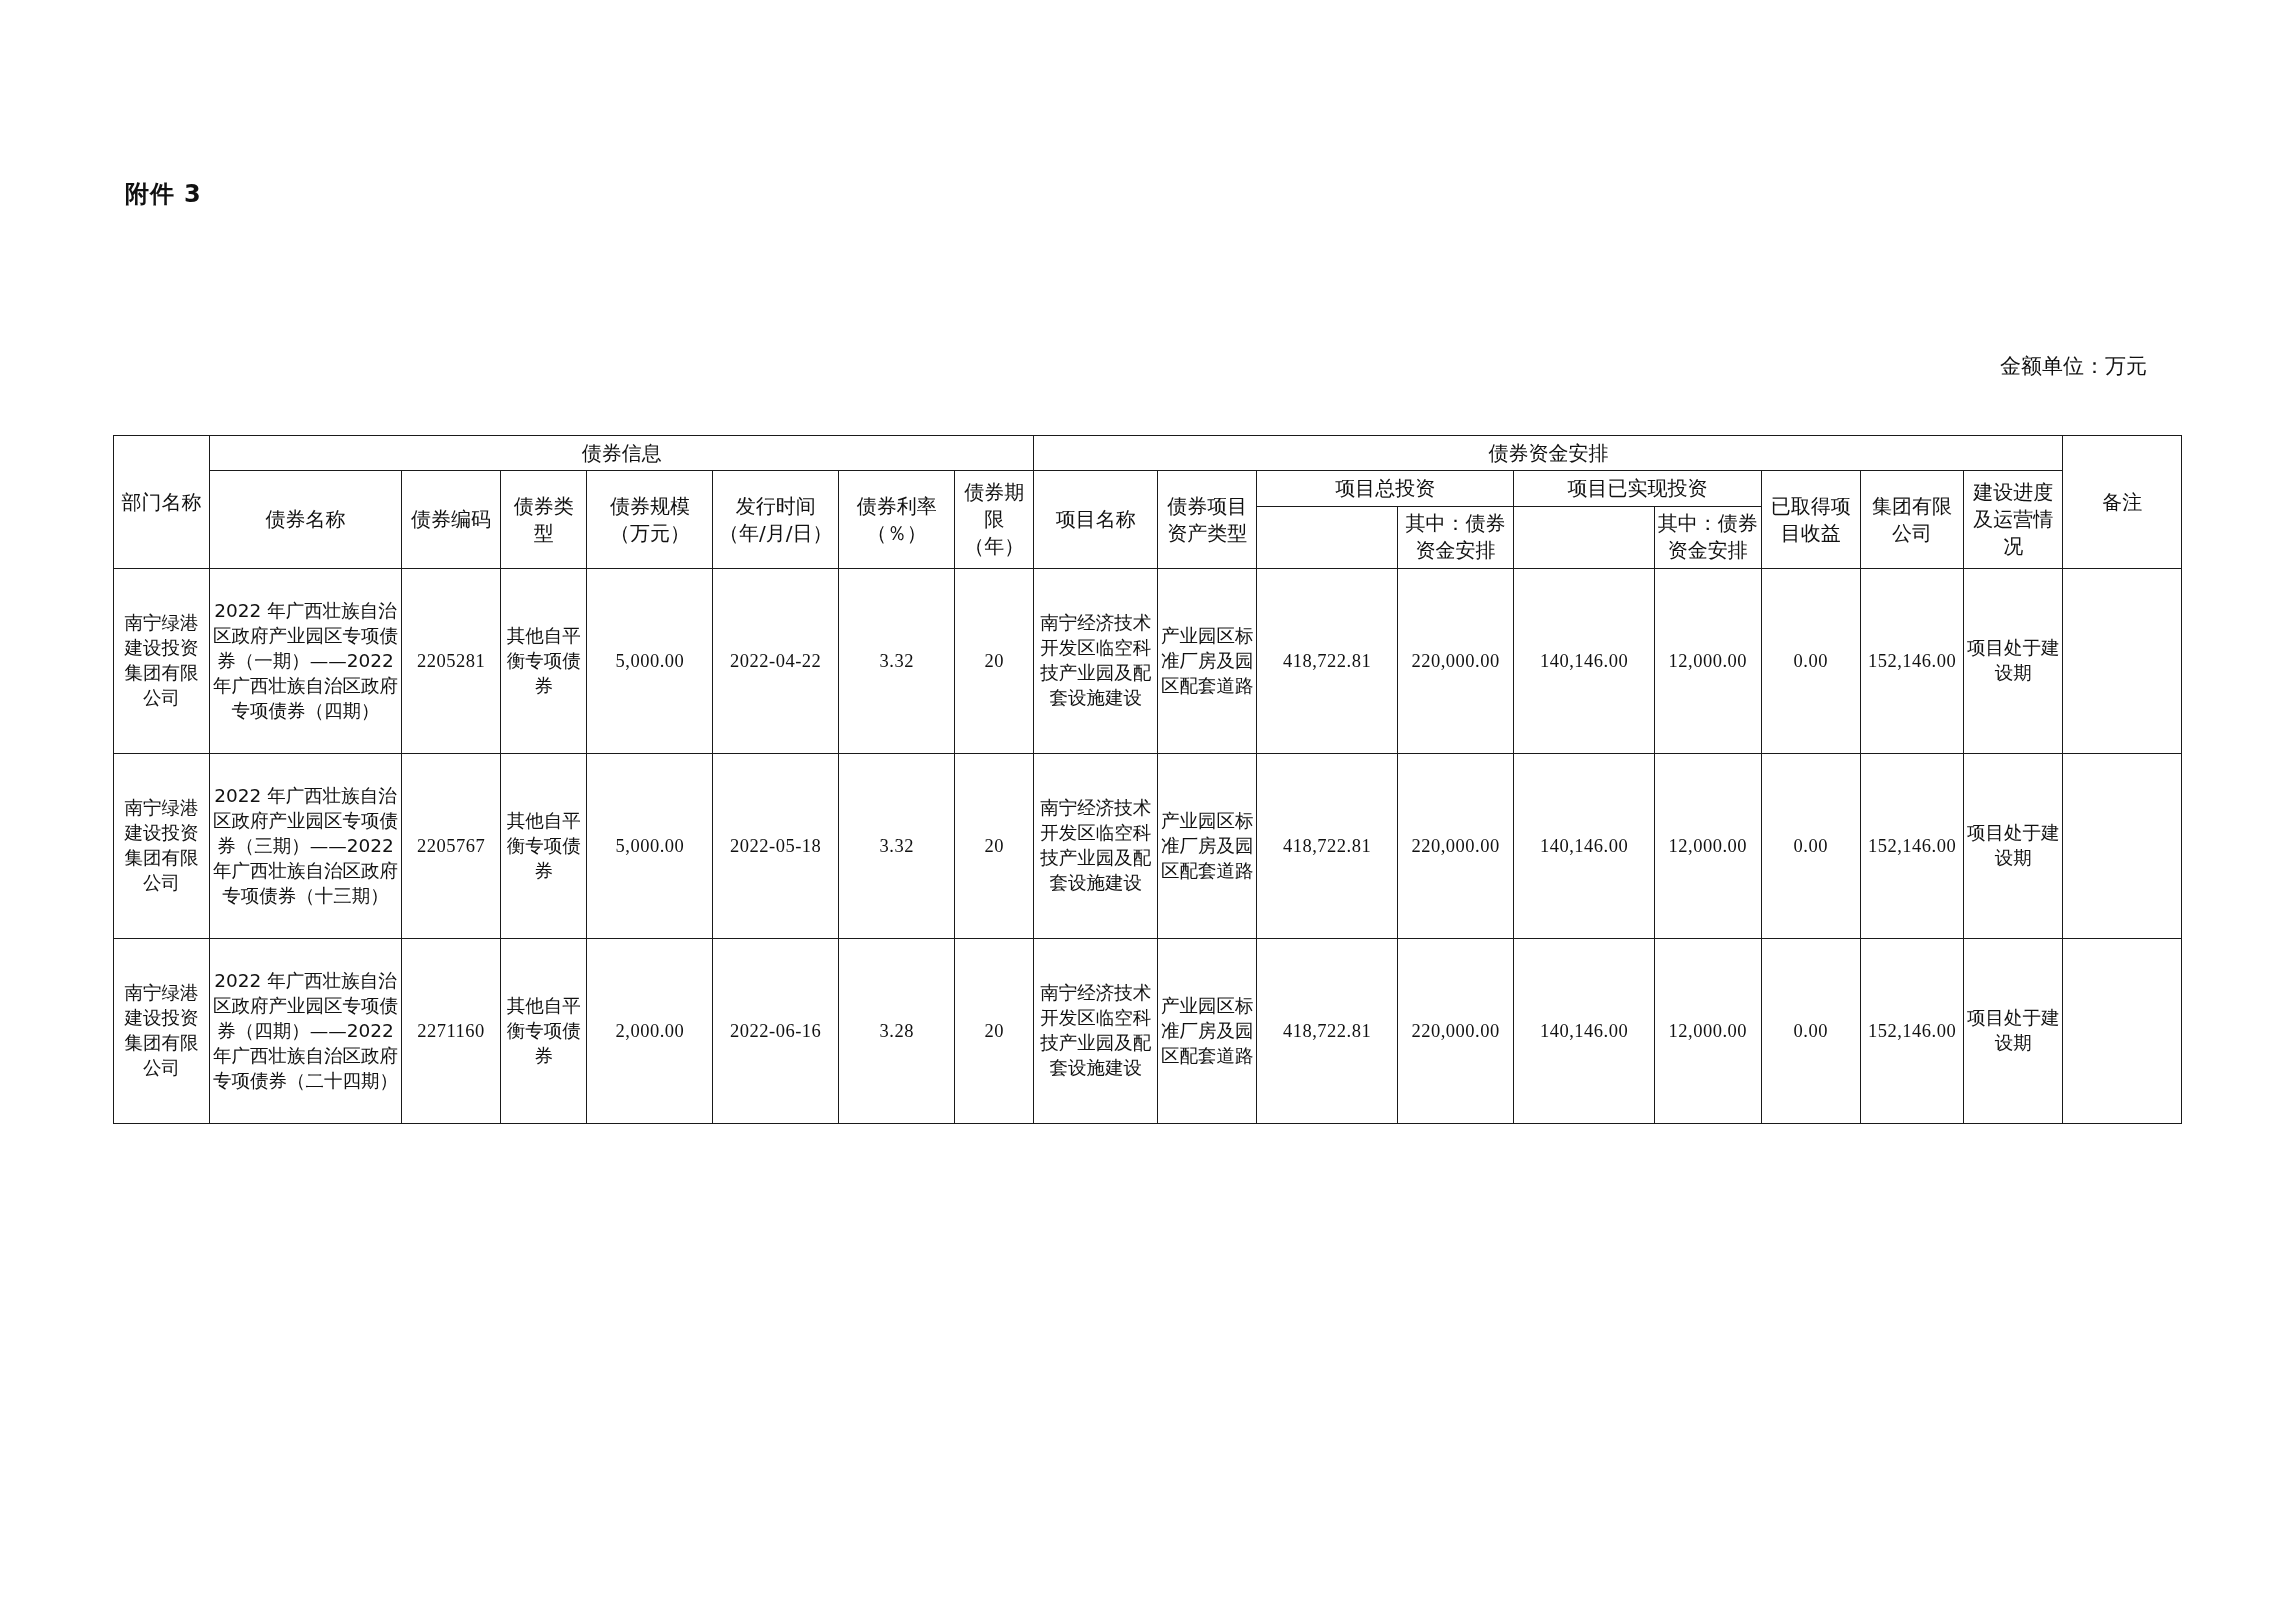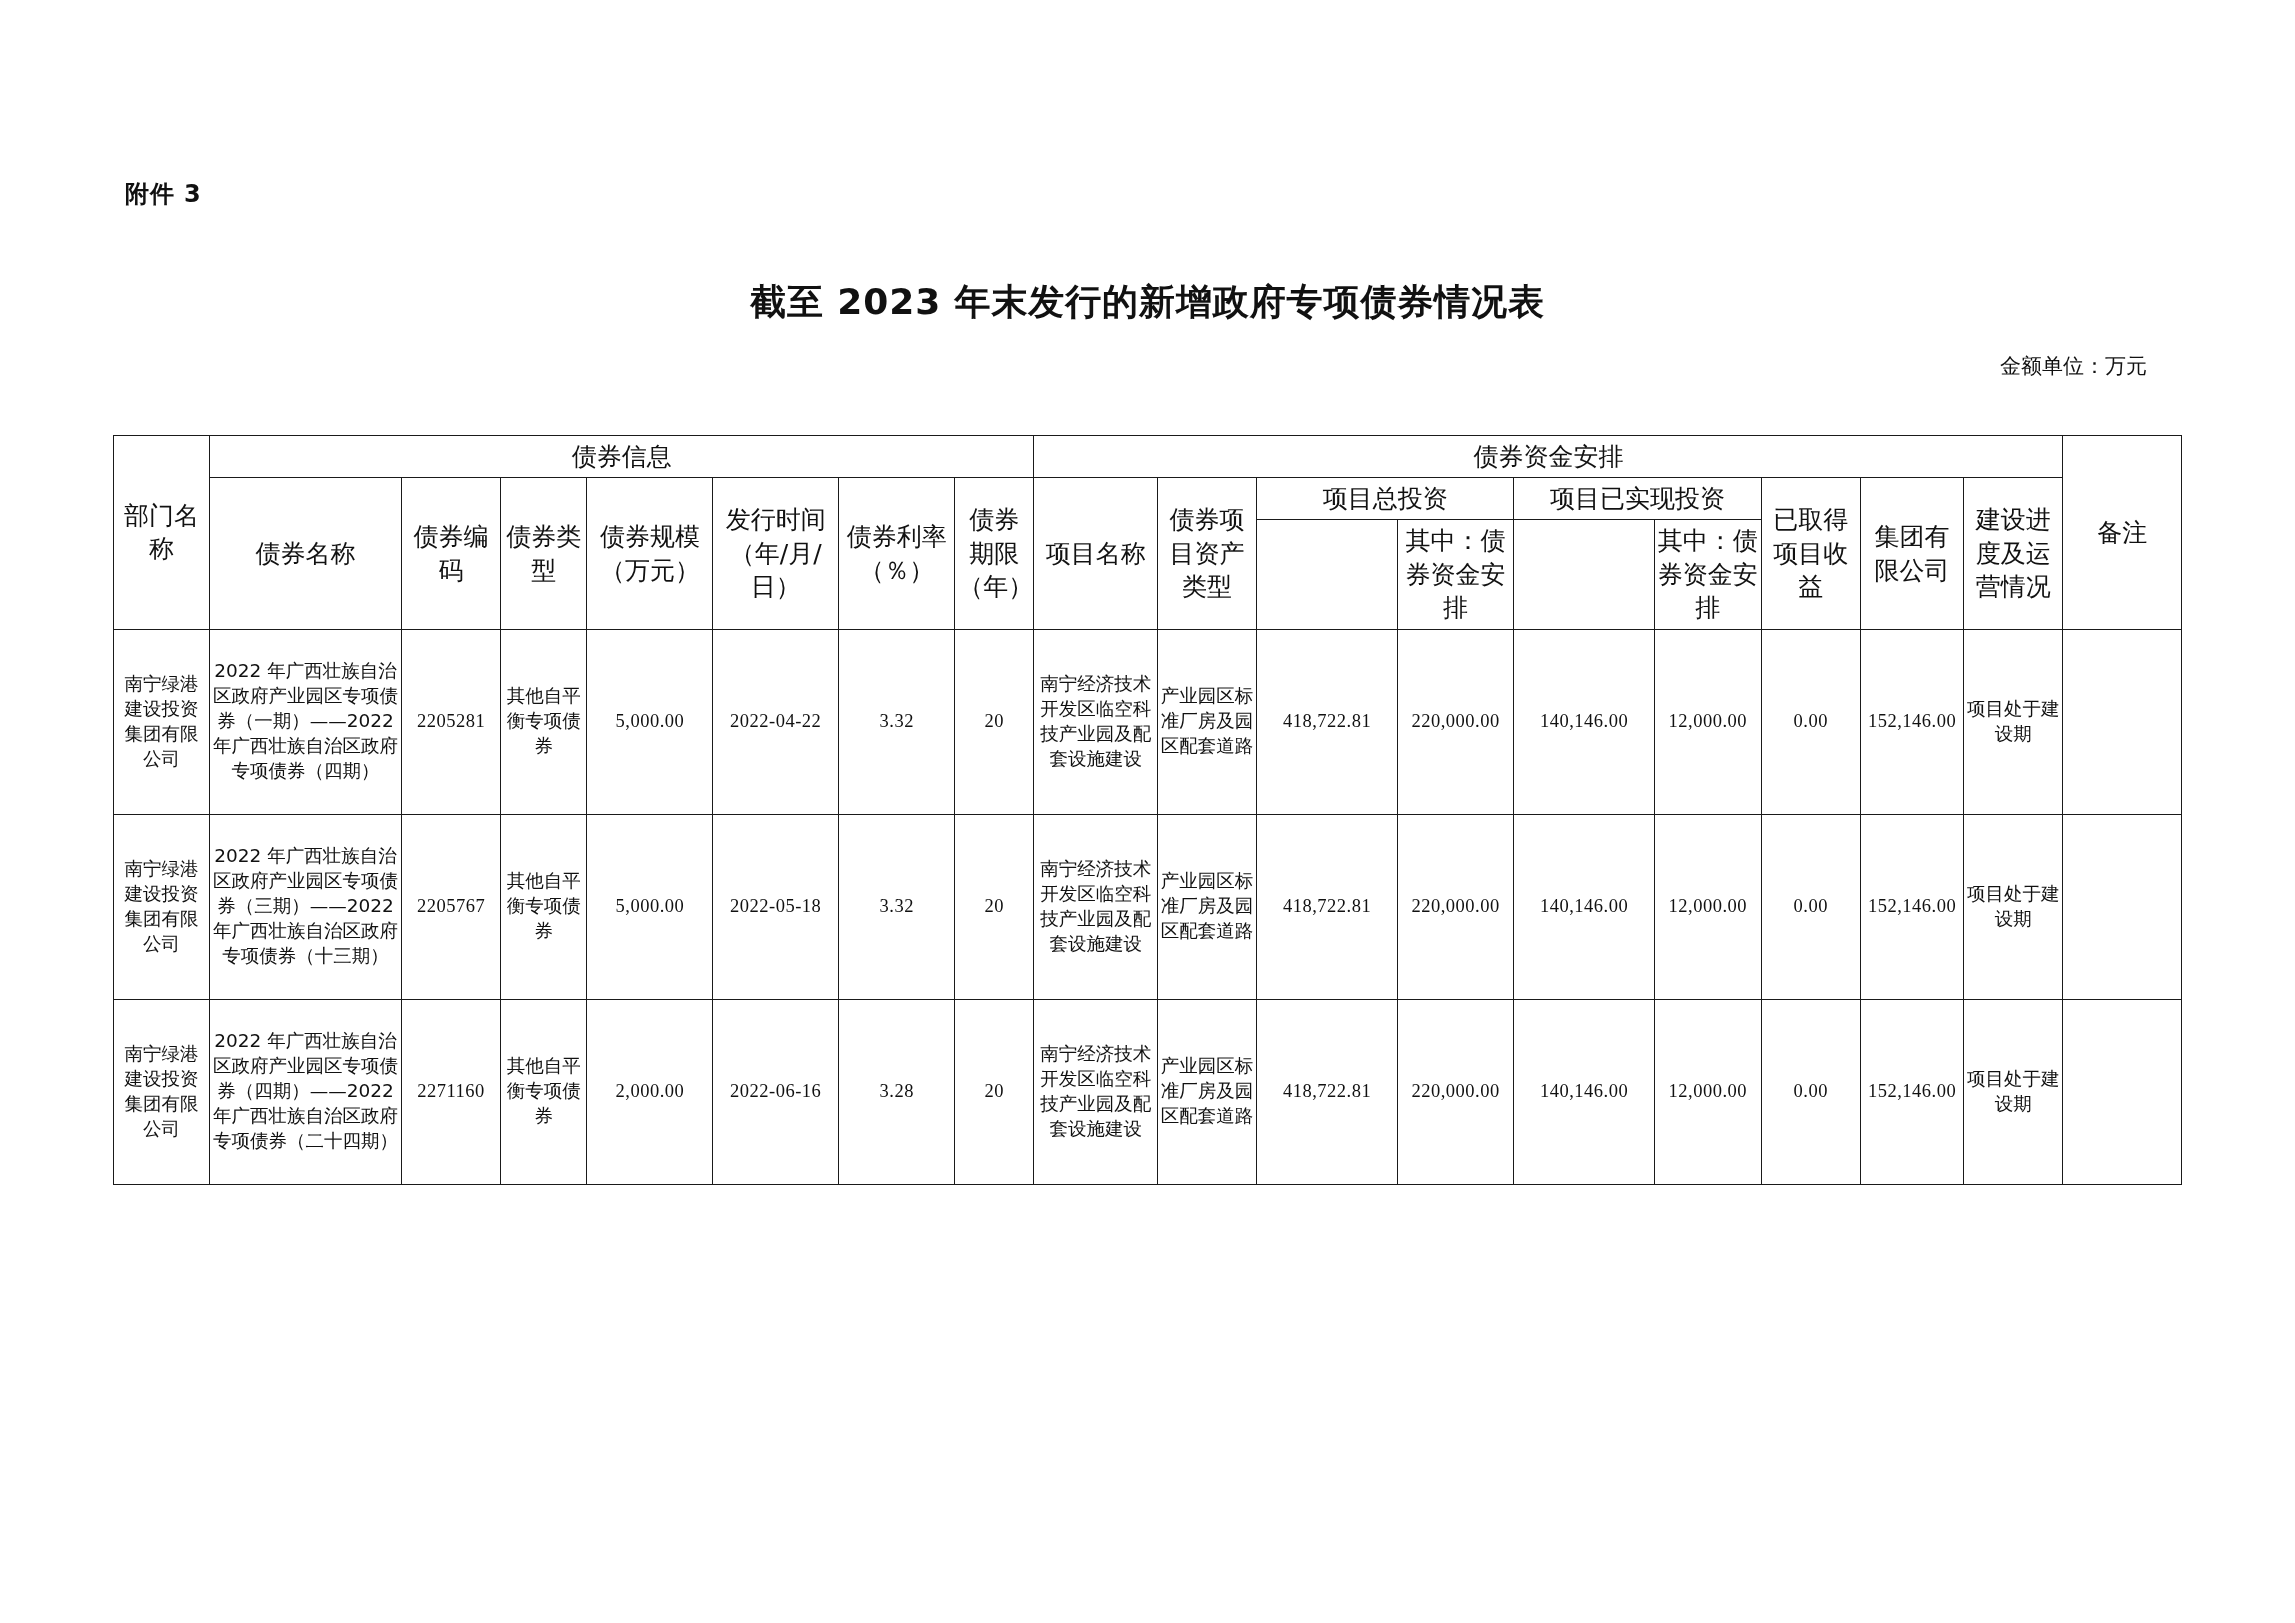--- a/index.html
+++ b/index.html
@@ -105,21 +105,21 @@
     border: 1.4px solid #1a1a1a;
     text-align: center;
     vertical-align: middle;
     font-weight: normal;
     font-size: 18.5px;
     line-height: 1.35;
     padding: 3.7px 2.8px;
     word-break: break-all;
   }
   table.bond-table th {
-    font-size: 25px;
+    font-size: 20px;
   }
   td.num, th.num {
     font-family: "Liberation Serif", serif;
     font-size: 18.5px;
     letter-spacing: 0.5px;
   }
   .grp-head {
     font-size: 20.4px;
   }
   .row-cell {
@@ -135,21 +135,20 @@
   }
 </style>
 </head>
 <body>
 
 <div class="page">
 
   <div class="attachment-label">附件 3</div>
 
 
-  <div class="title">截至 2023 年末发行的新增政府专项债券情况表</div>
 
   <div class="unit-line">金额单位：万元</div>
 
   <table class="bond-table">
     <colgroup>
       <col style="width:90px">
       <col style="width:180px">
       <col style="width:93px">
       <col style="width:81px">
       <col style="width:118px">

